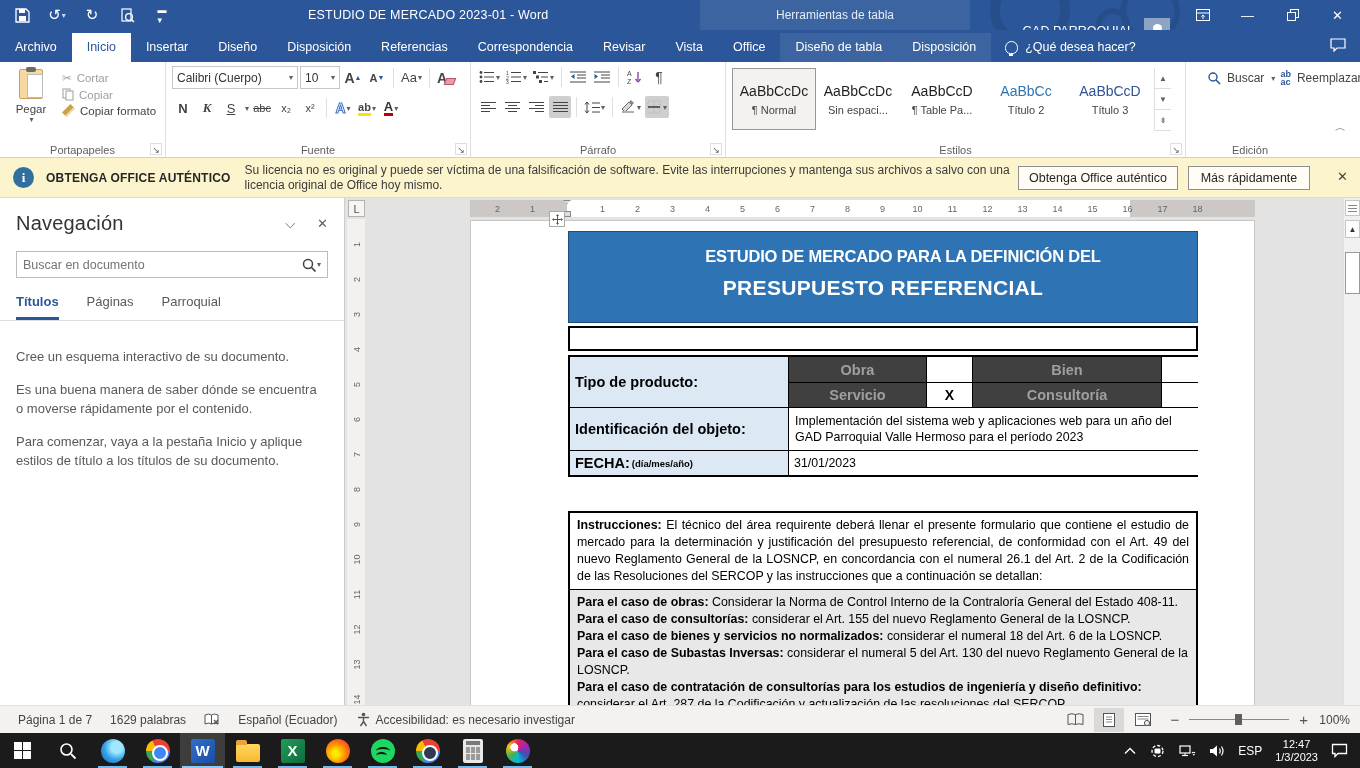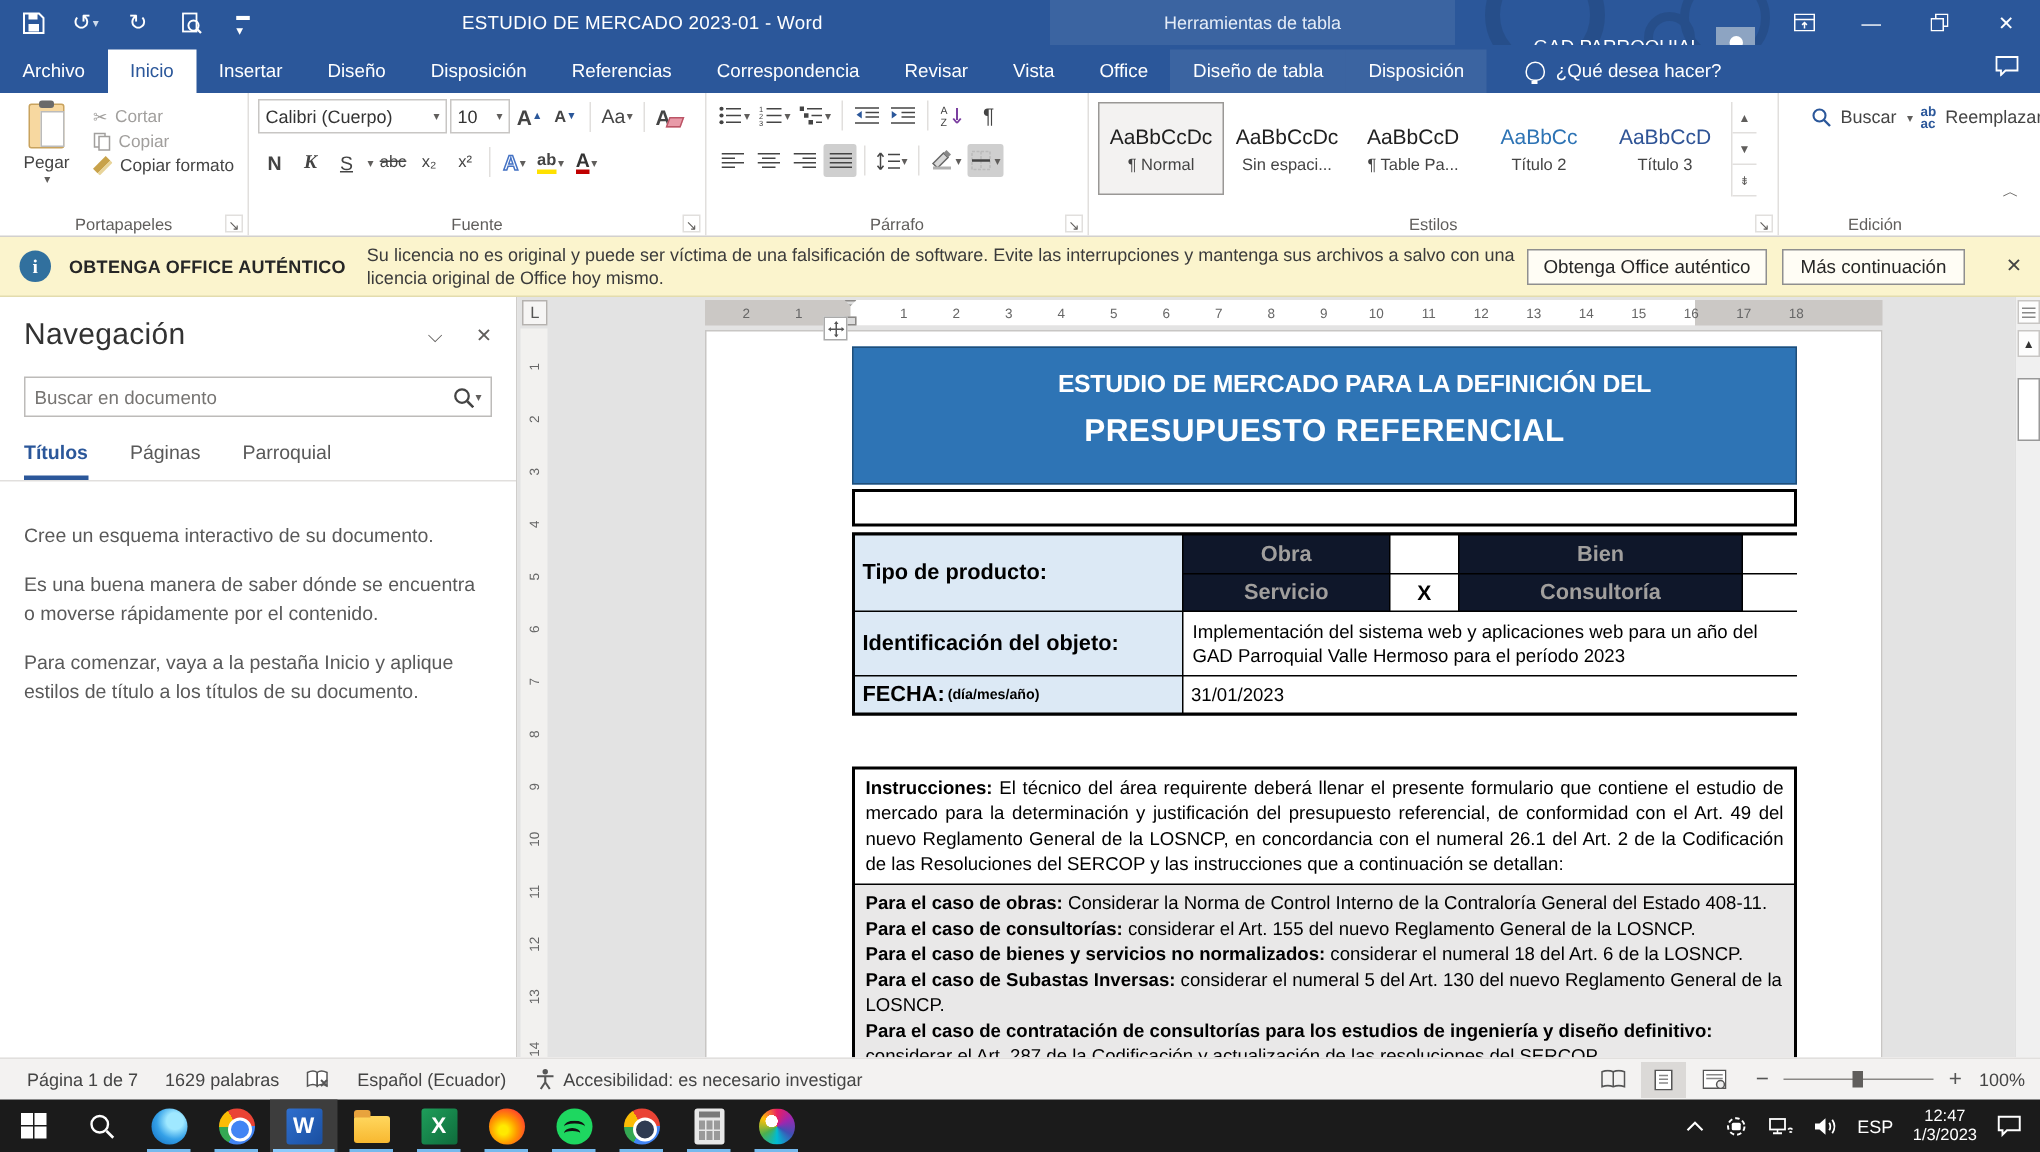--- a/index.html
+++ b/index.html
@@ -18,21 +18,21 @@
 .avatar .head { width:9px; height:9px; background:#fff; border-radius:50%; position:absolute; margin-bottom:11px; }
 .avatar .body { width:16px; height:8px; background:#fff; border-radius:8px 8px 0 0; }
 .winbtns { position:absolute; right:0; top:0; height:30px; display:flex; }
 .winbtn { width:45px; height:30px; display:flex; align-items:center; justify-content:center; font-size:13px; color:#fff; }
 
 
 .tabrow { height:32px; background:#2b579a; display:flex; align-items:flex-end; position:relative; }
 .tab { padding:7px 15px 8px; font-size:12.5px; color:#fff; cursor:default; }
 .tab.active { background:#fff; color:#2b579a; }
 .tab.contextual { background:rgba(255,255,255,.08); }
-.tellme { display:flex; align-items:center; gap:7px; padding:7px 26px 8px; font-size:12.5px; color:#fff; }
+.tellme { display:flex; align-items:center; gap:7px; padding:7px 14px 8px; font-size:12.5px; color:#fff; }
 .bulb { width:13px; height:13px; border:1.5px solid #fff; border-radius:50% 50% 42% 42%; position:relative; }
 .bulb::after { content:""; position:absolute; left:3px; bottom:-3px; width:4px; height:2px; background:#fff; }
 .comment-btn { position:absolute; right:14px; bottom:6px; }
 
 
 .ribbon { height:96px; background:#fff; border-bottom:1px solid #d2d0ce; display:flex; position:relative; }
 .grp { position:relative; border-right:1px solid #e1dfdd; padding:4px 6px 18px; height:95px; }
 .grp-label { position:absolute; bottom:1px; left:0; right:0; text-align:center; font-size:11px; color:#605e5c; }
 .launcher { position:absolute; right:3px; bottom:2px; font-size:9px; color:#605e5c; width:12px; height:12px; line-height:12px; text-align:center; border:1px solid #e1dfdd; }
 .gray { color:#a19f9d !important; }
@@ -125,21 +125,21 @@
 
 
 .page { position:absolute; left:125px; top:22px; width:785px; height:760px; background:#fff; border:1px solid #c8c6c4; padding:10px 58px 0 97px; }
 .banner { width:630px; height:92px; background:#2e74b5; border:1px solid #1f4e79; color:#fff; text-align:center; padding-top:15px; }
 .banner .l1 { font-size:16.5px; font-weight:bold; letter-spacing:-.2px;padding-left:40px; }
 .banner .l2 { font-size:21px; font-weight:bold; margin-top:10px; letter-spacing:.3px; }
 .emptyrow { width:630px; height:25px; border:2px solid #000; margin-top:3px; background:#fff; }
 .doctable { margin-top:4px; width:630px; display:grid; grid-template-columns:218px 137px 45px 188px 42px; border:2px solid #000; background:#000; gap:1px; }
 .cell { background:#fff; display:flex; align-items:center; padding:1px 5px; }
 .cell.blue { background:#dce9f5; }
-.cell.gray { background:#0f172a; justify-content:center; }
+.cell.gray { background:#404040; justify-content:center; }
 .cell.hdr { font-weight:bold; font-size:14.5px; }
 .lblcell { font-weight:bold; font-size:14.5px; }
 .xval { justify-content:center; font-weight:bold; font-size:14px; }
 .idval { grid-column:2/6; font-size:12.4px; line-height:16px; padding:3px 6px; }
 .fechanote { font-size:9.5px; font-weight:bold; margin-left:2px; }
 .datecell { grid-column:2/6; font-size:12.4px; }
 .instr { margin-top:34px; width:630px; border:2px solid #000; font-size:12.4px; line-height:17px; color:#000; }
 .instr .sec { padding:4px 7px; border-bottom:1px solid #000; }
 .instr .sec:last-child { border-bottom:none; }
 .instr .sec.gr { background:#e9e8e8; }
@@ -531,21 +531,21 @@
     <div class="grp-label">Edición</div>
   </div>
   <span class="collapse-chev">︿</span>
 </div>
 
 <div class="warnbar">
   <span class="info-ic">i</span>
   <span class="warn-label">OBTENGA OFFICE AUTÉNTICO</span>
   <span class="warn-msg">Su licencia no es original y puede ser víctima de una falsificación de software. Evite las interrupciones y mantenga sus archivos a salvo con una licencia original de Office hoy mismo.</span>
   <span class="warn-btn" style="left:1018px; width:160px;">Obtenga Office auténtico</span>
-  <span class="warn-btn" style="left:1188px; width:122px;">Más continuación</span>
+  <span class="warn-btn" style="left:1188px; width:122px;">Más rápidamente</span>
   <span class="warn-x">✕</span>
 </div>
 
 <div class="main">
 
   <div class="navpane">
     <div class="nav-title">
       <h1>Navegación</h1>
       <span class="nav-ctl">
         <span>⌵</span>

